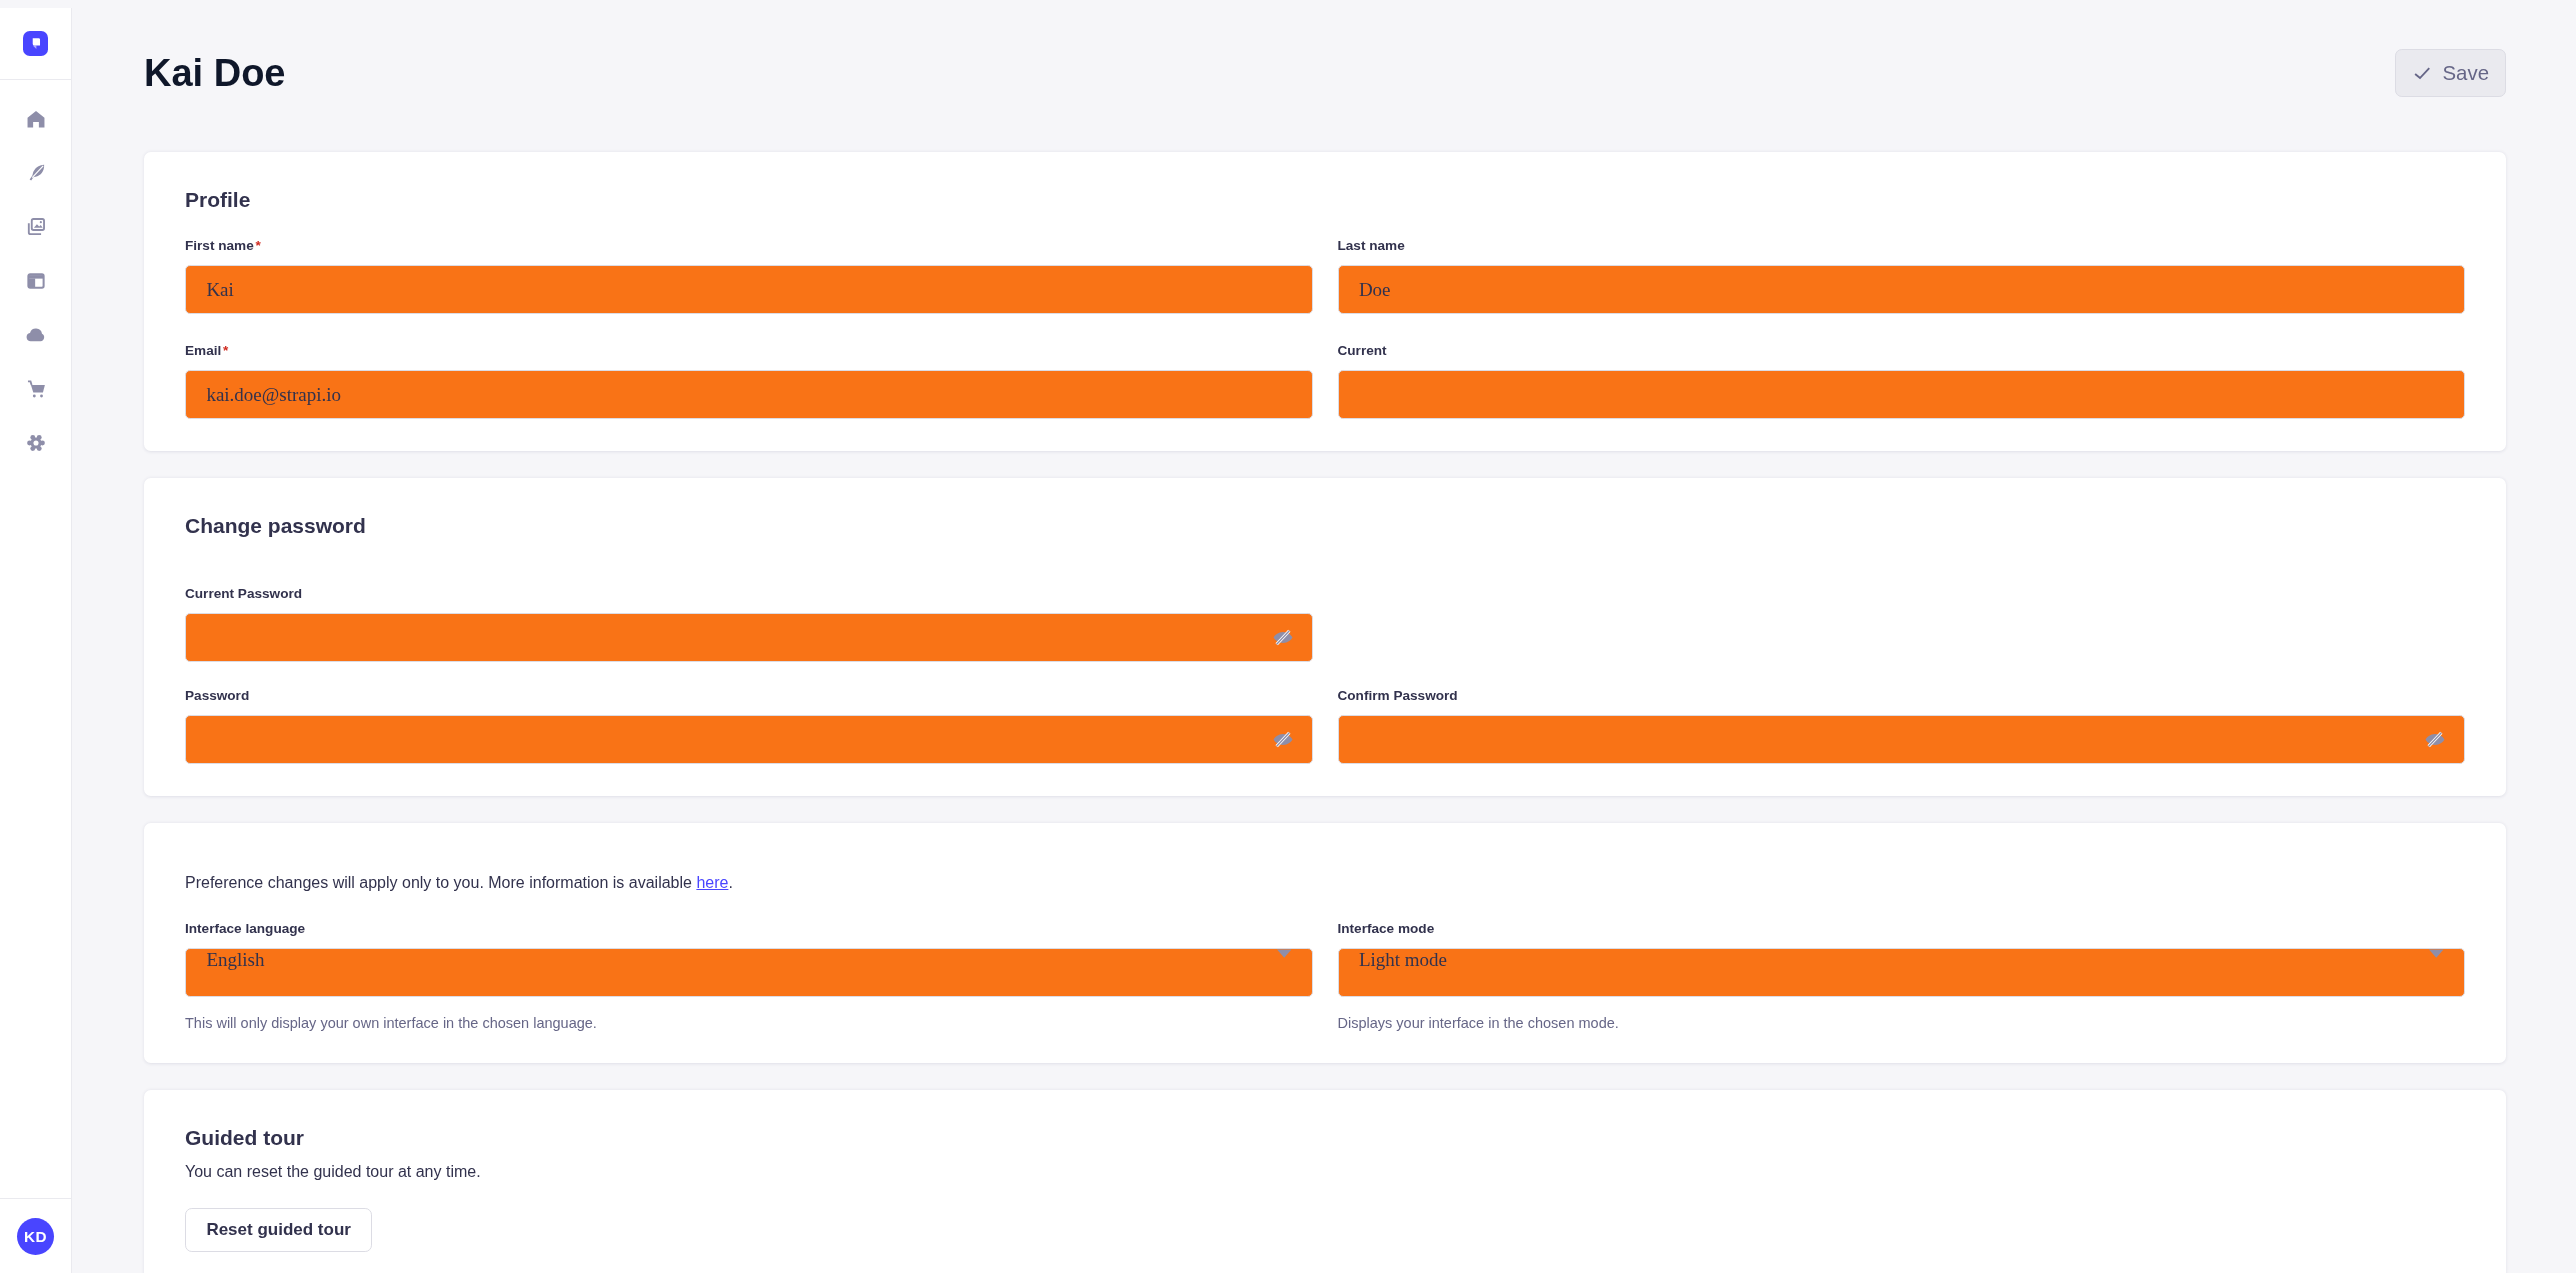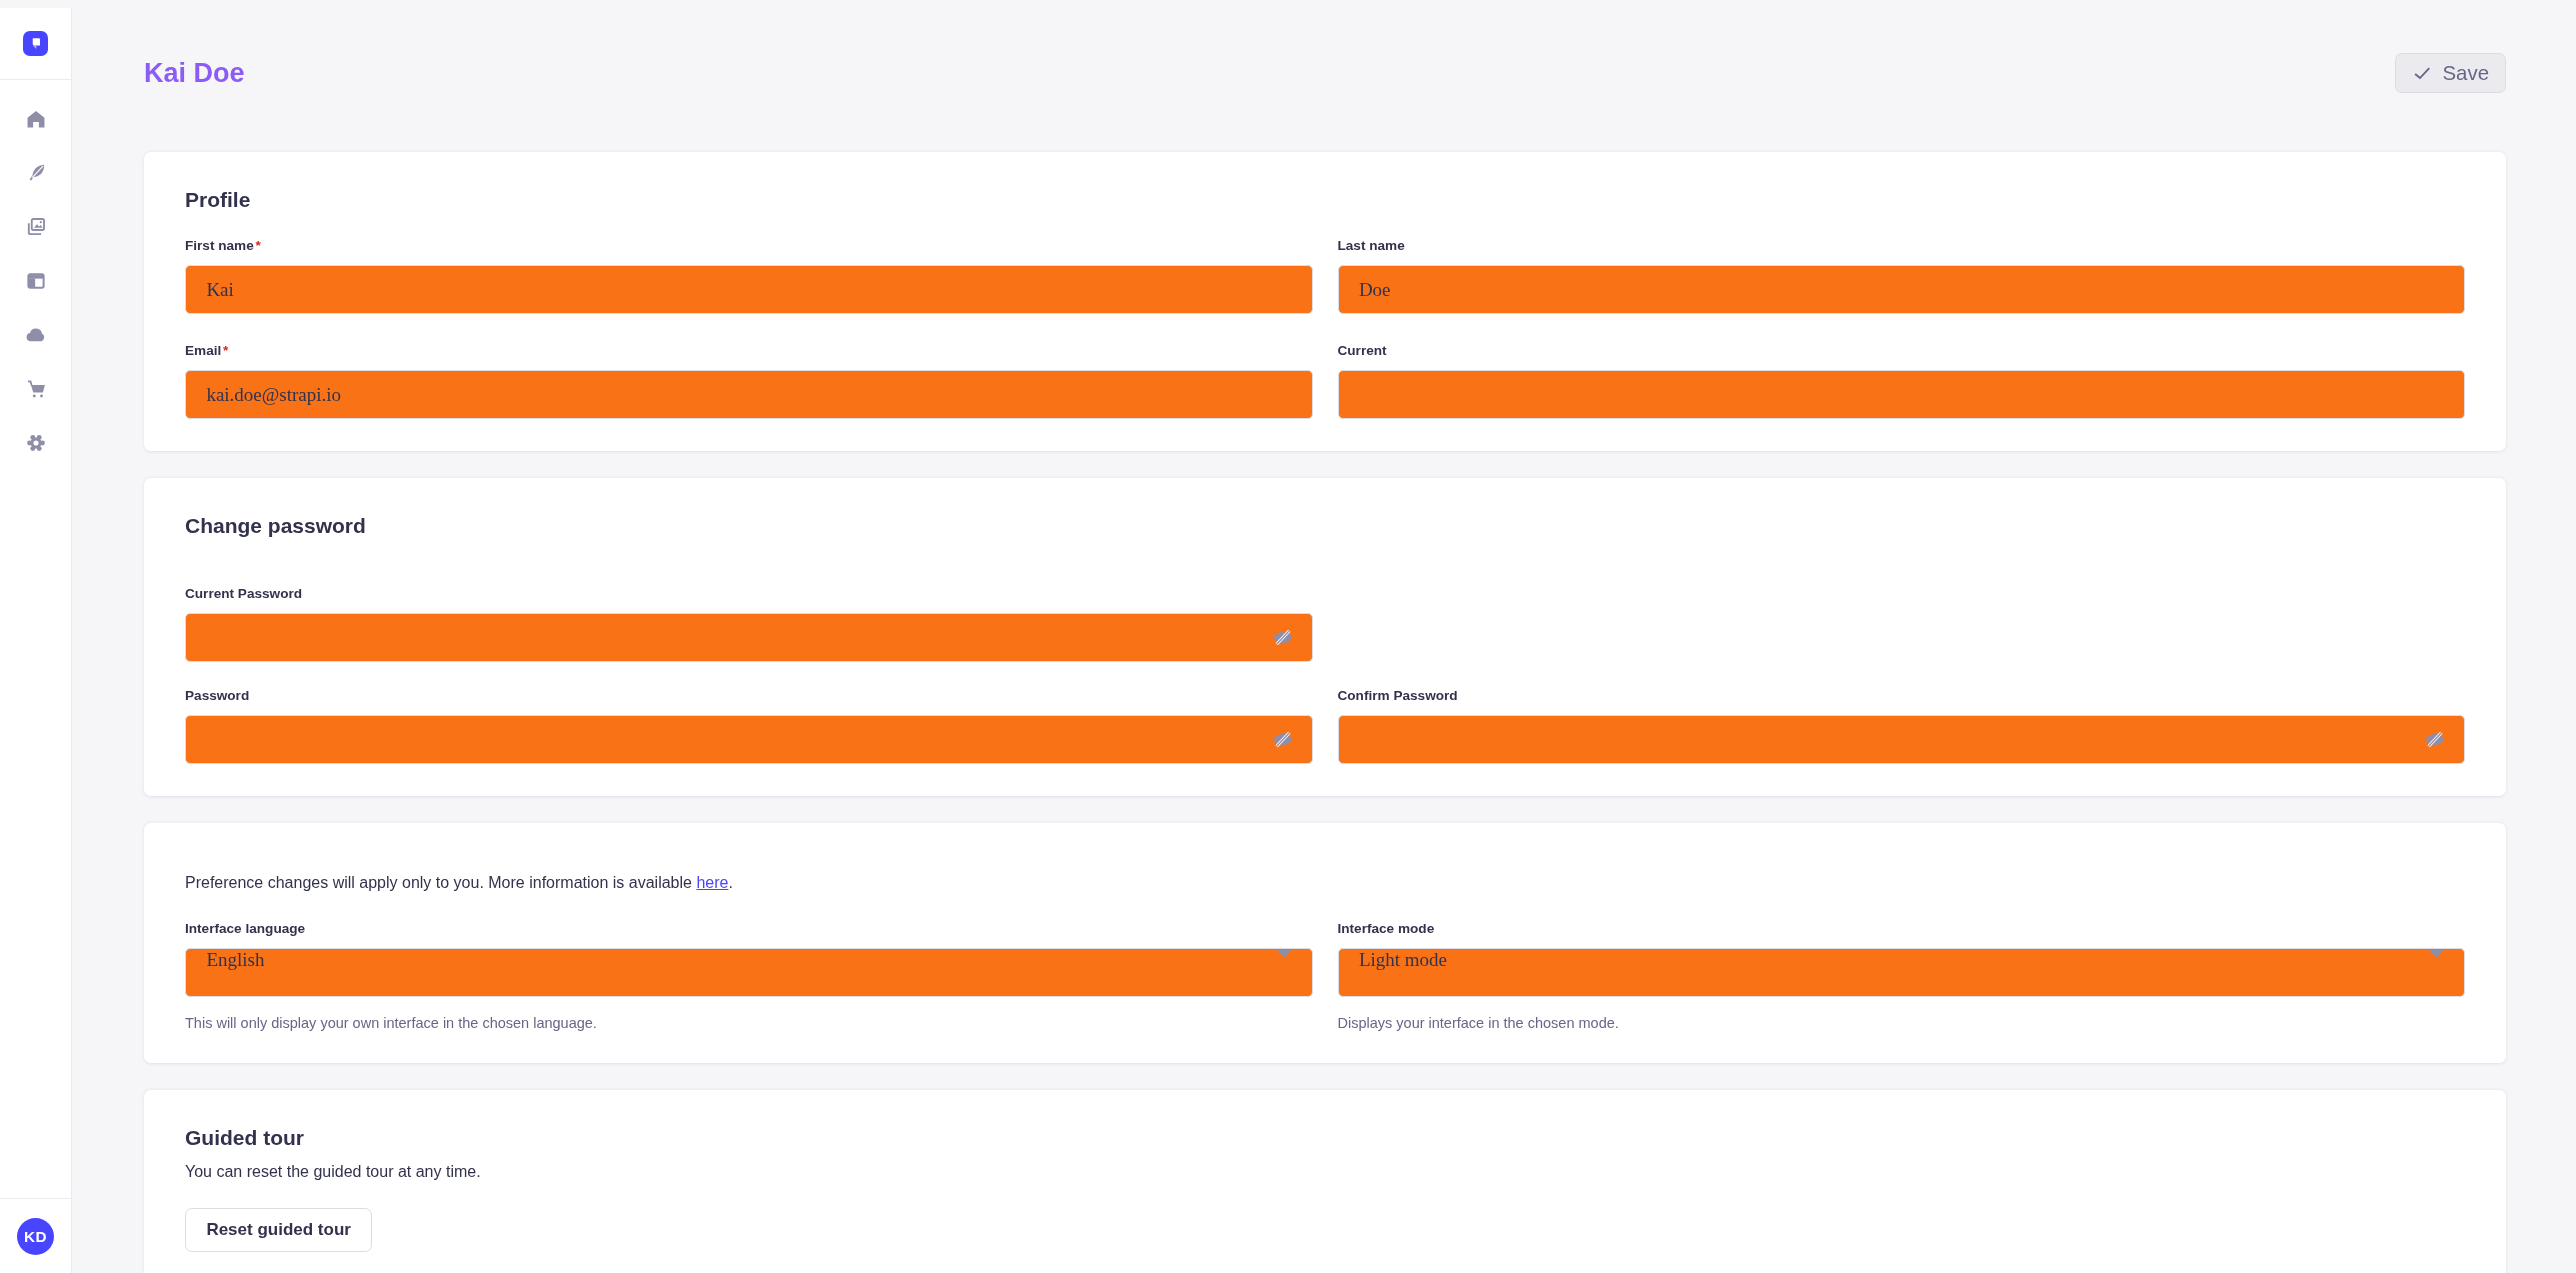--- a/index.html
+++ b/index.html
@@ -51,23 +51,23 @@
     display: flex; align-items: center; justify-content: center;
     border: none; cursor: pointer;
   }
 
   
   .main { margin-left: 72px; padding: 0 70px 0 72px; }
   .page-header {
     margin-top: 49px; height: 48px;
     display: flex; align-items: center; justify-content: space-between;
   }
-  .page-title { font-size: 27px; font-weight: 700; color: #8b5cf6; }
+  .page-title { font-size: 38px; font-weight: 700; color: #0f172a; }
   .save-btn {
-    height: 40px; padding: 0 16px; border-radius: 6.8px;
+    height: 48px; padding: 0 16px; border-radius: 6.8px;
     background: #EAEAEF; border: 0.9px solid #DCDCE4;
     color: #666687; font-size: 20.4px; font-weight: 500;
     font-family: "Liberation Sans", sans-serif;
     display: flex; align-items: center; gap: 10.2px; cursor: pointer; margin-left: 14px;
   }
 
   .cards { margin-top: 55px; display: flex; flex-direction: column; gap: 27px; }
   .card {
     background: #FFFFFF; border-radius: 6.8px;
     box-shadow: 0 0.9px 3.4px rgba(33,33,82,0.1);

